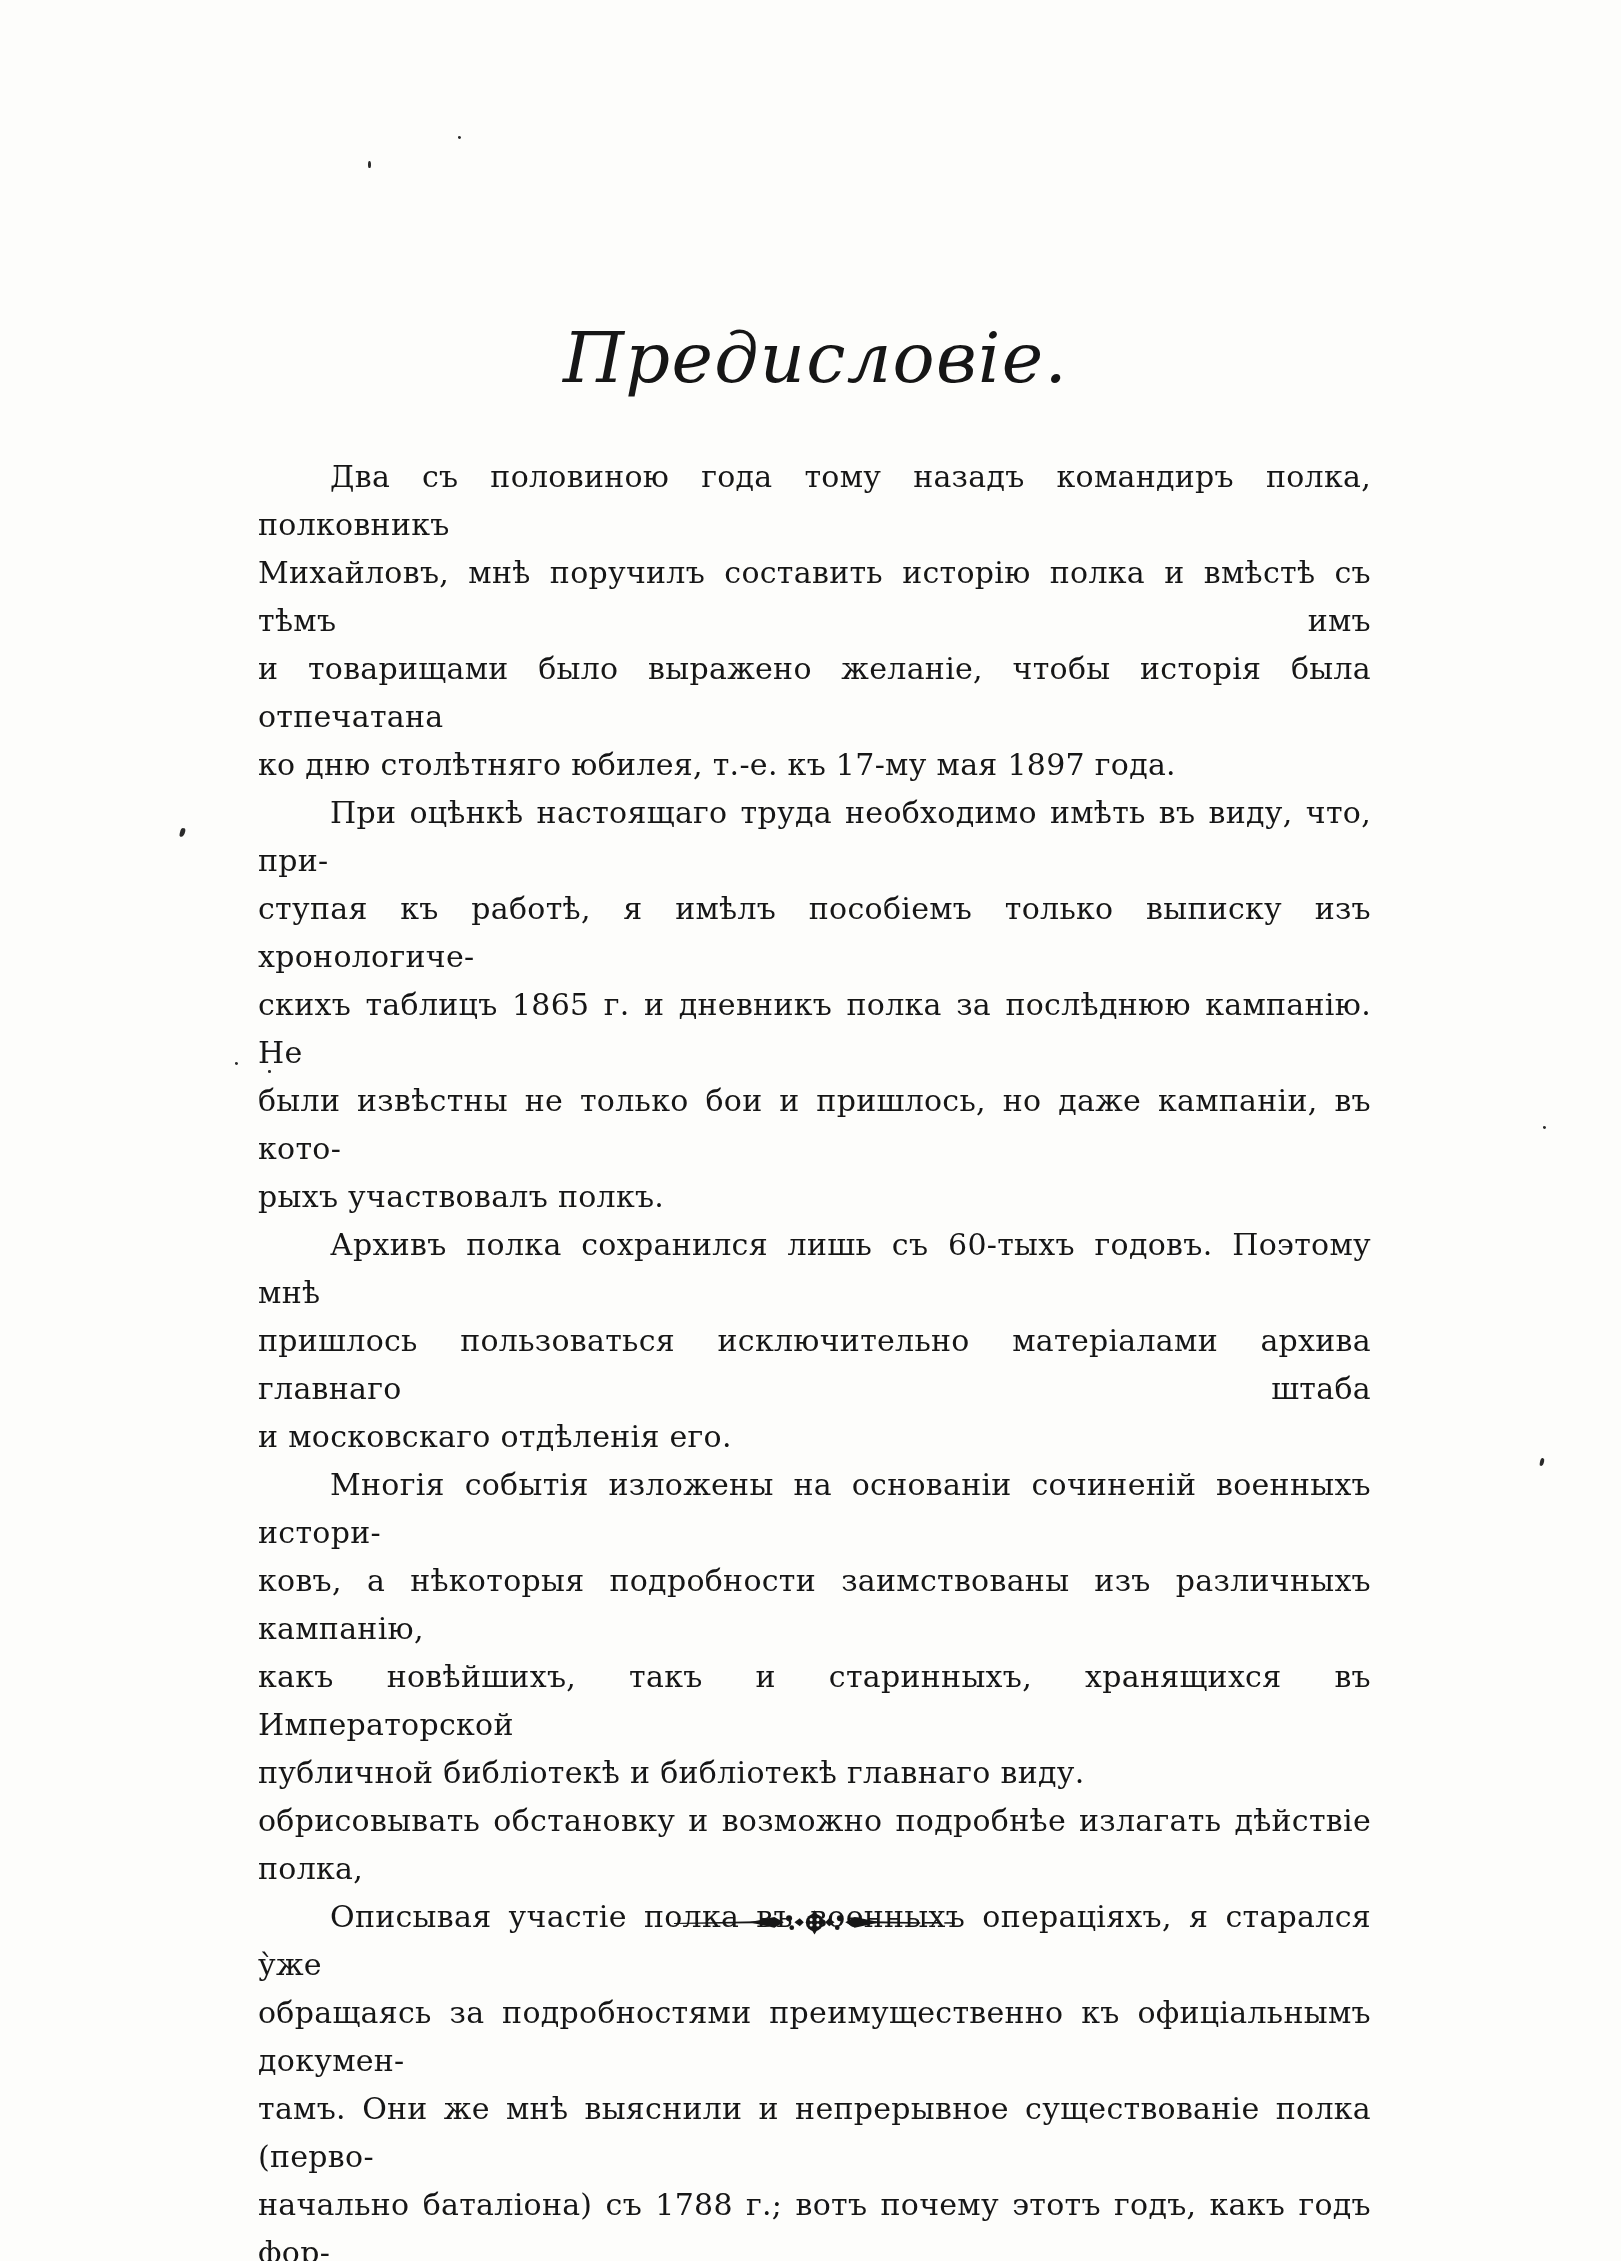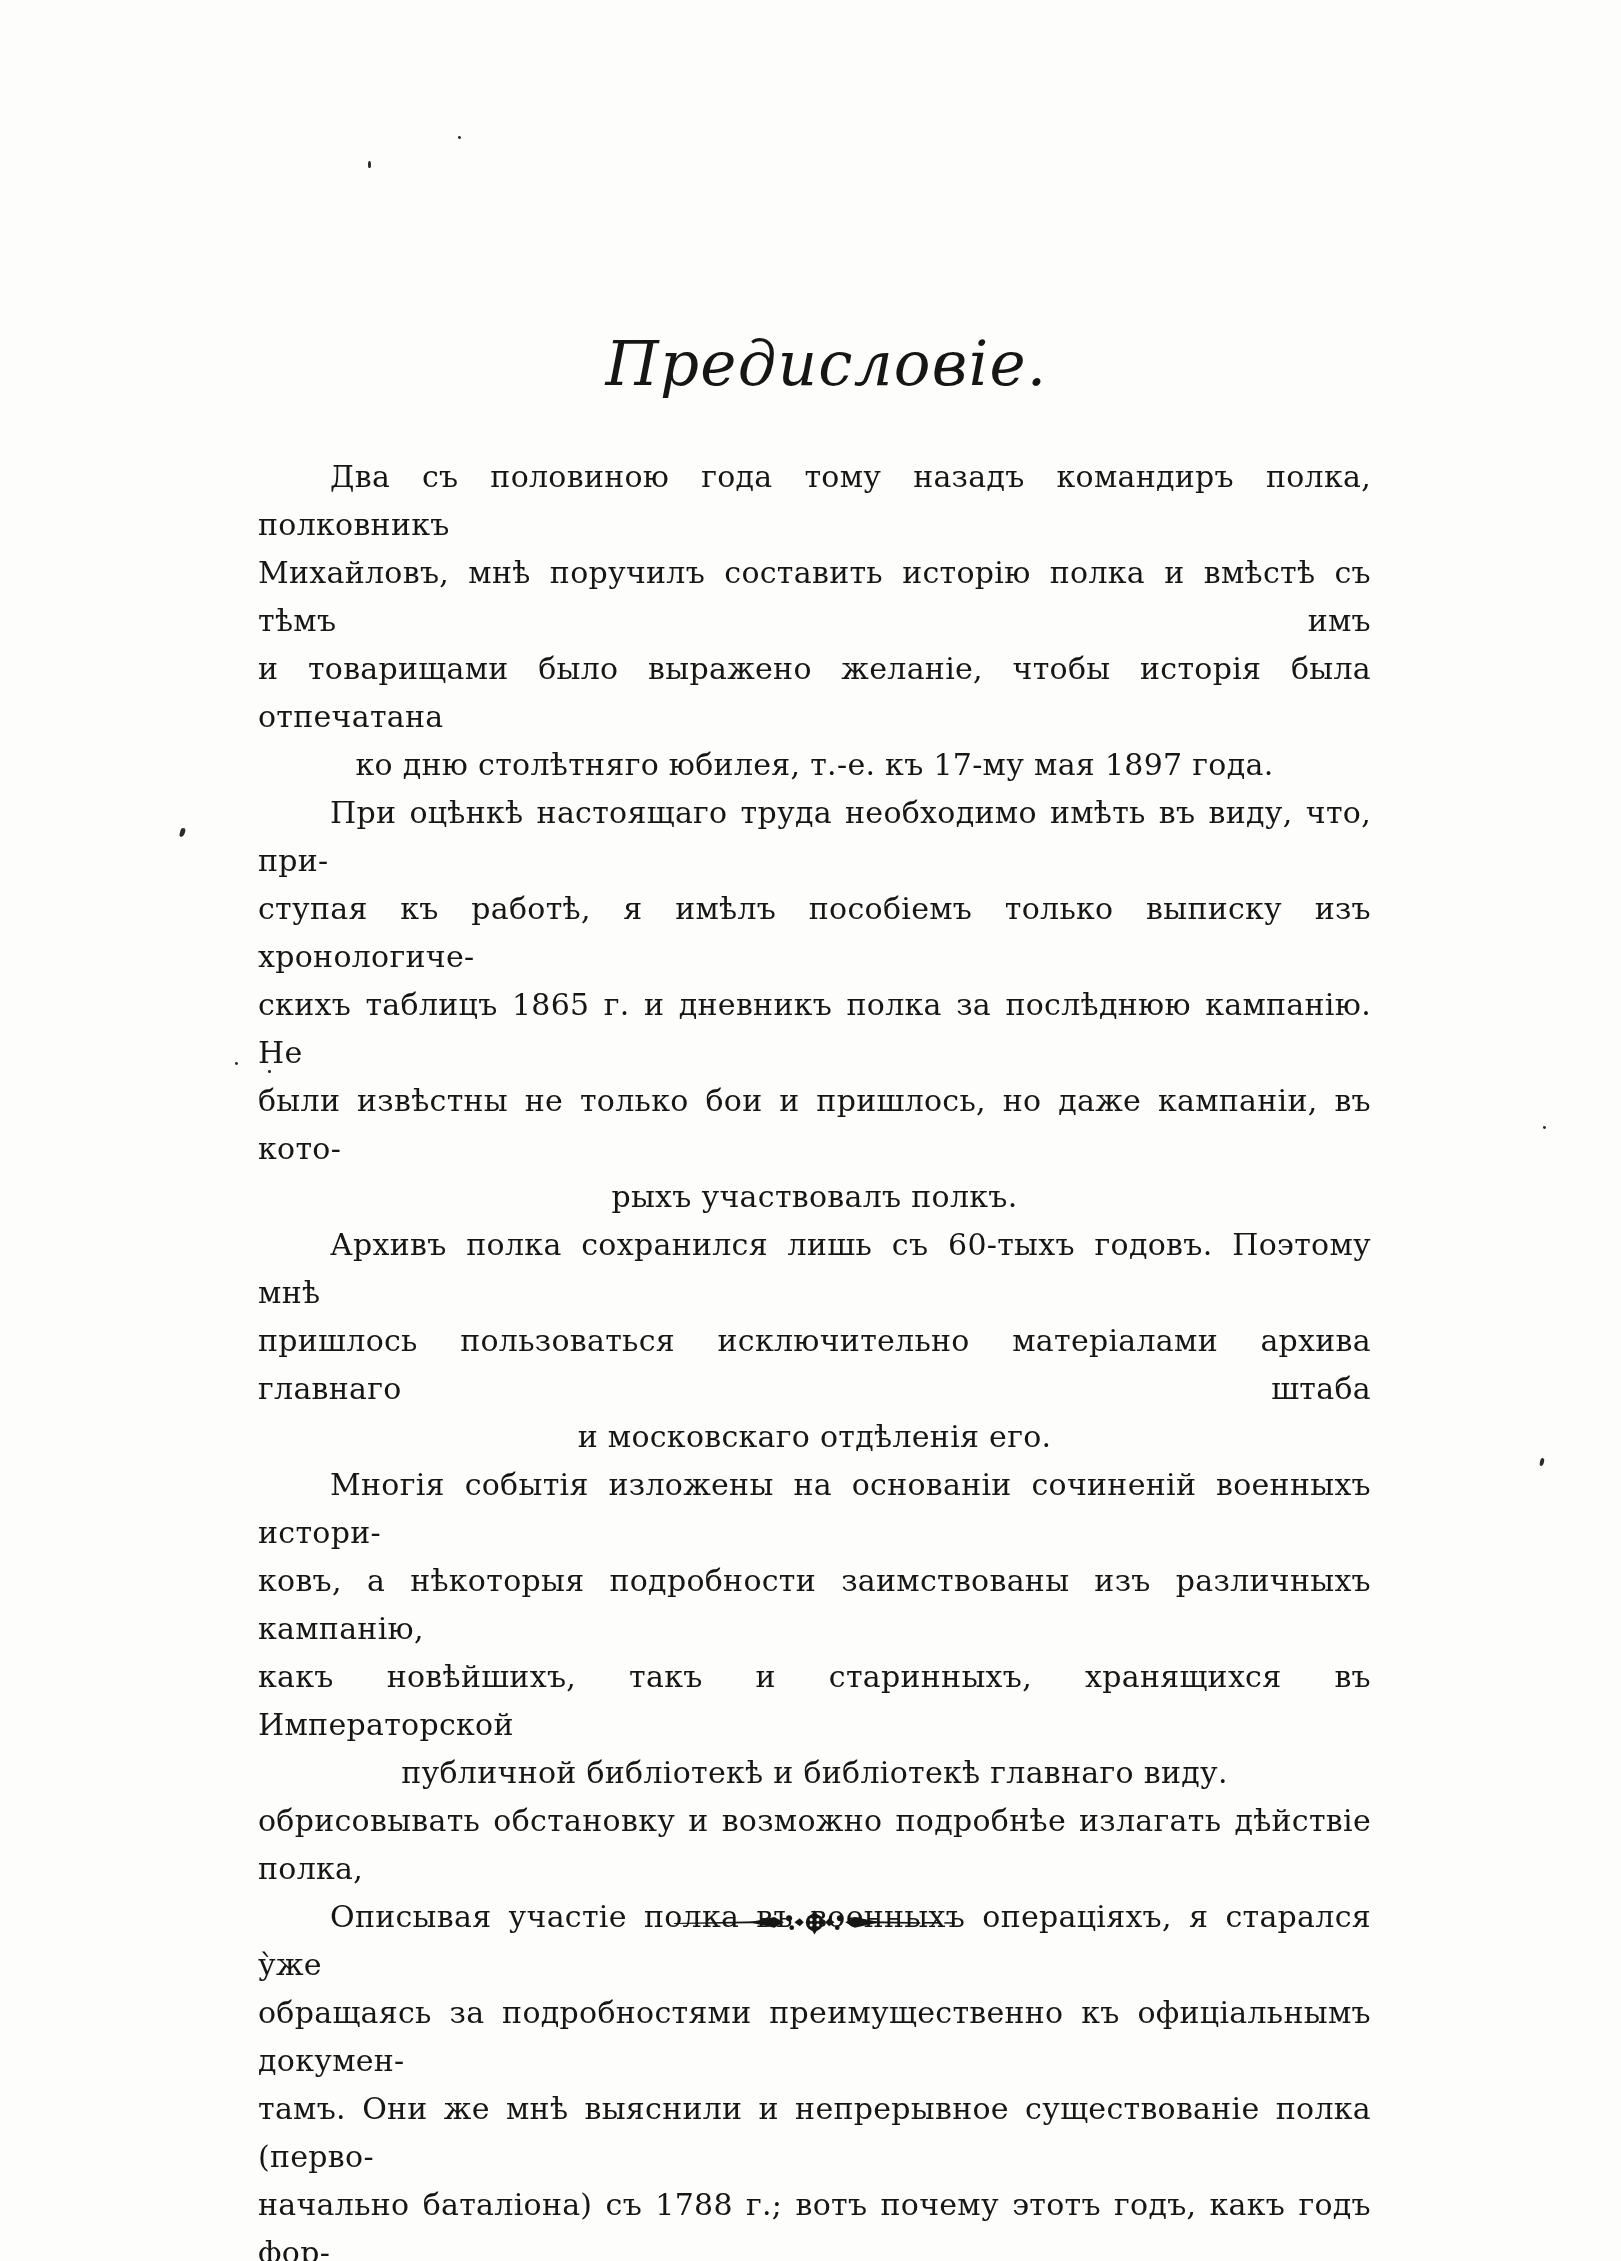--- a/index.html
+++ b/index.html
@@ -7,33 +7,33 @@
     position:relative;
     width:1622px;height:2261px;
     background:#fdfdfb;
     color:#161616;
     font-family:"DejaVu Serif","Liberation Serif",serif;
     overflow:hidden;
   }
   .title{
     position:absolute;
     left:258px;top:315px;width:1113px;
-    margin:12px;
-    font-size:61px;line-height:1.2;
+    margin:1px;
+    font-size:70px;line-height:1.2;
     font-style:italic;font-weight:normal;
     text-align:center;
     letter-spacing:1.3px;
   }
   .body{
     position:absolute;
     left:258px;top:453px;width:1113px;
     font-size:30px;line-height:48px;
     letter-spacing:0.3px;
   }
-  .ln{white-space:nowrap;text-align:center;}
+  .ln{white-space:nowrap;}
   .ln.j{
     white-space:normal;
     text-align:justify;
     text-align-last:justify;
   }
   .ln.ind{text-indent:72px;}
   .ornament{
     position:absolute;
     left:674px;top:1902px;
     width:281px;height:38px;

